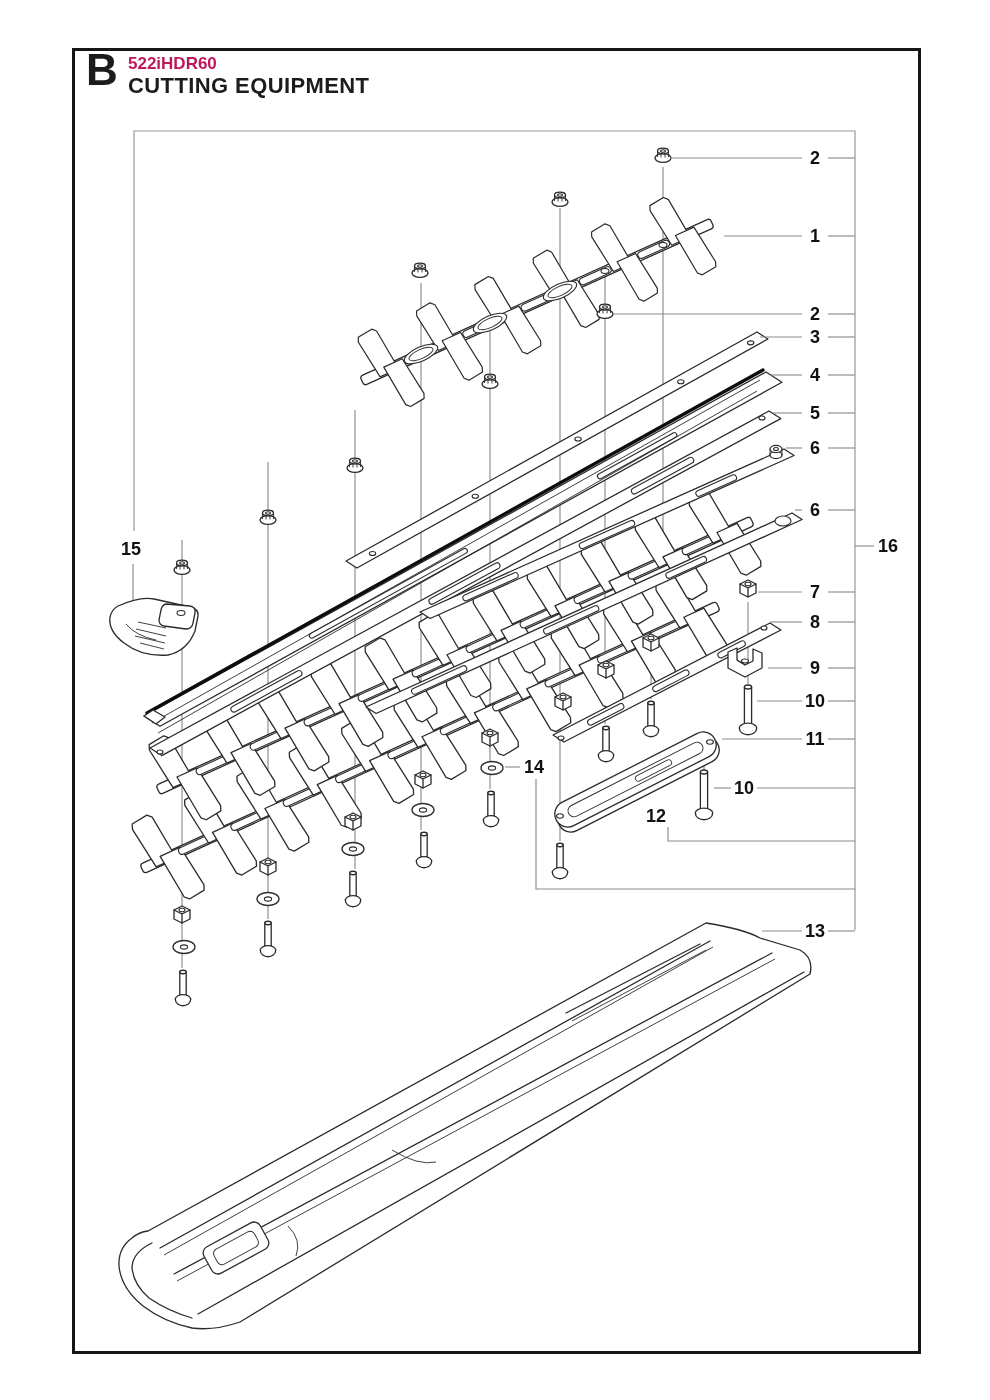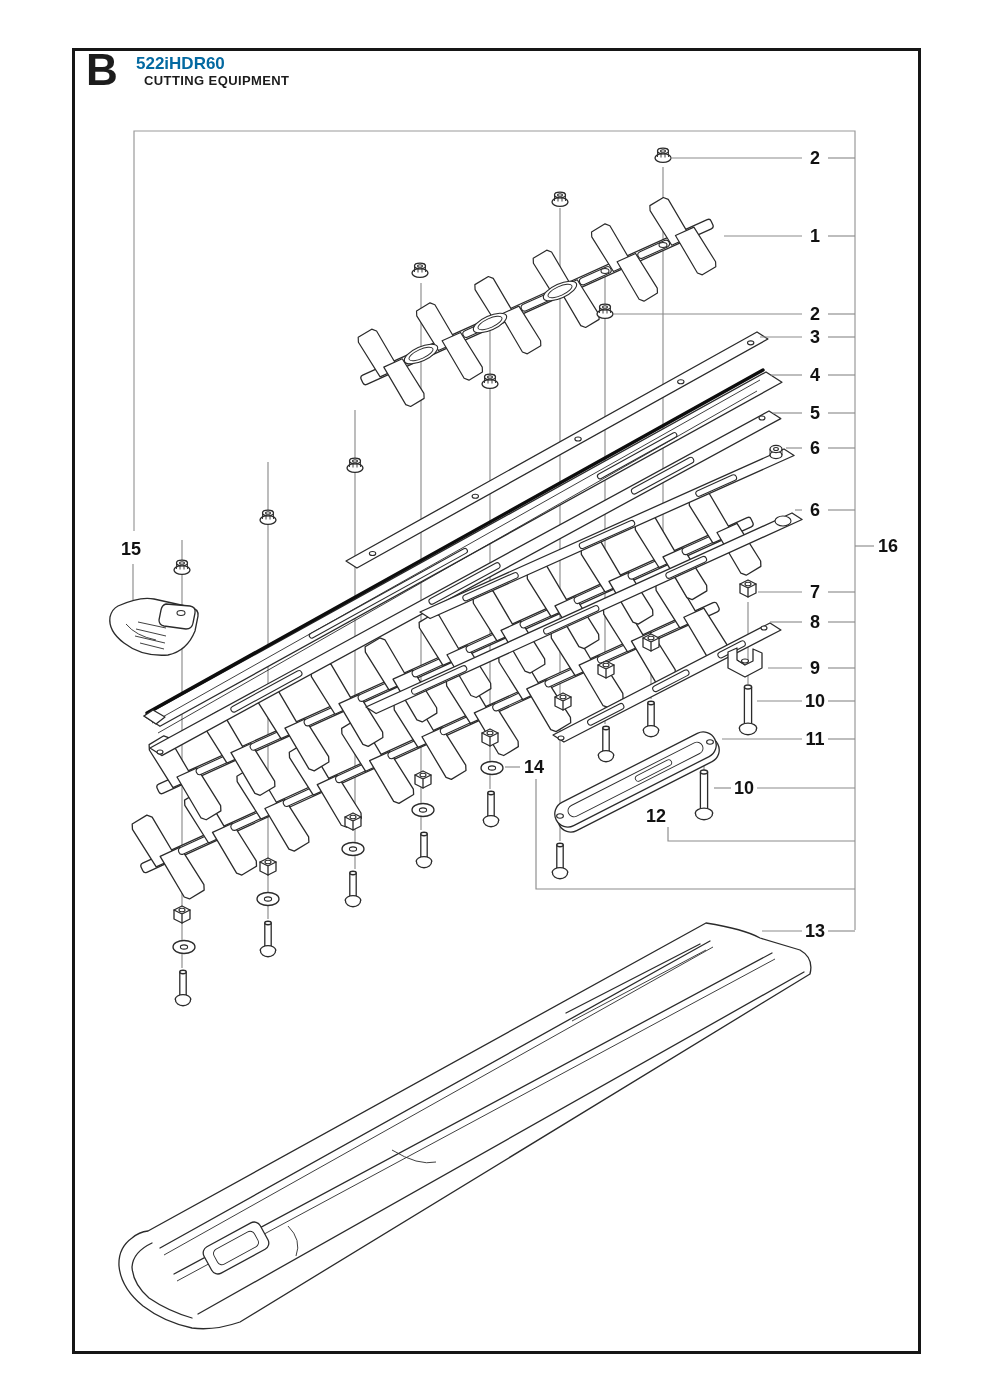--- a/index.html
+++ b/index.html
@@ -2,23 +2,23 @@
 <html><head>
 <meta charset="utf-8">
 <style>
   html,body{margin:0;padding:0;background:#ffffff;}
   .page{position:relative;width:990px;height:1400px;background:#fff;overflow:hidden;
         font-family:"Liberation Sans", sans-serif;}
   .page-border{position:absolute;left:72px;top:48px;width:843px;height:1300px;
         border:3px solid #161616;}
   .hdr-letter{position:absolute;left:86px;top:48px;font-size:44px;font-weight:bold;color:#1c1c1c;
         line-height:1;}
-  .hdr-model{position:absolute;left:136px;top:54px;font-size:17px;font-weight:bold;color:#0369a1;}
-  .hdr-title{position:absolute;left:128px;top:73px;font-size:13px;font-weight:bold;color:#1c1c1c;
-        letter-spacing:.4px;margin-left:16px;}
+  .hdr-model{position:absolute;left:128px;top:54px;font-size:17px;font-weight:bold;color:#be185d;}
+  .hdr-title{position:absolute;left:128px;top:73px;font-size:22px;font-weight:bold;color:#1c1c1c;
+        letter-spacing:.4px;}
   svg.diagram{position:absolute;left:0;top:0;width:990px;height:1400px;}
   .ink{fill:#ffffff;stroke:#2b2b2b;stroke-width:1.3;stroke-linejoin:round;stroke-linecap:round;}
   .inkline{fill:none;stroke:#2b2b2b;stroke-width:1.3;stroke-linejoin:round;stroke-linecap:round;}
   .thin{fill:none;stroke:#2b2b2b;stroke-width:0.9;}
   .hole{fill:#ffffff;stroke:#2b2b2b;stroke-width:1.1;}
   .blackstripe{fill:none;stroke:#0d0d0d;stroke-width:3.4;stroke-linecap:round;}
   .lead{fill:none;stroke:#8c8c8c;stroke-width:1.15;}
   .frame{fill:none;stroke:#9a9a9a;stroke-width:1.2;}
   .callout{font-family:"Liberation Sans",sans-serif;font-size:18px;font-weight:bold;fill:#111;}
 </style>

